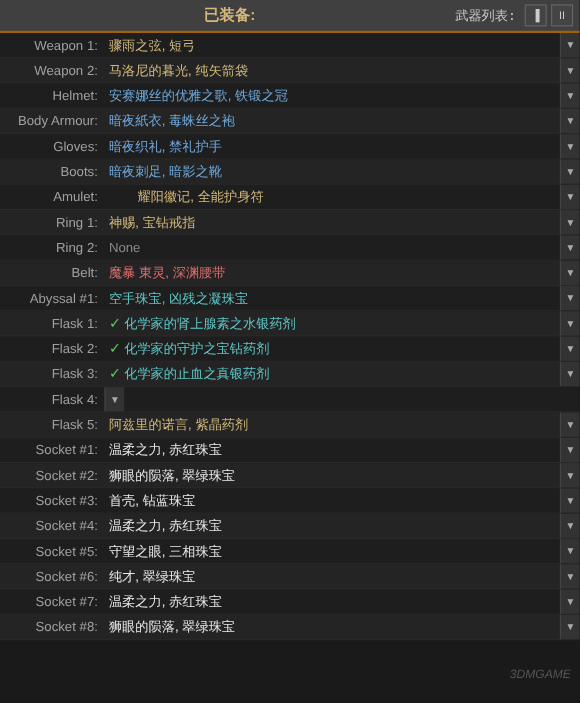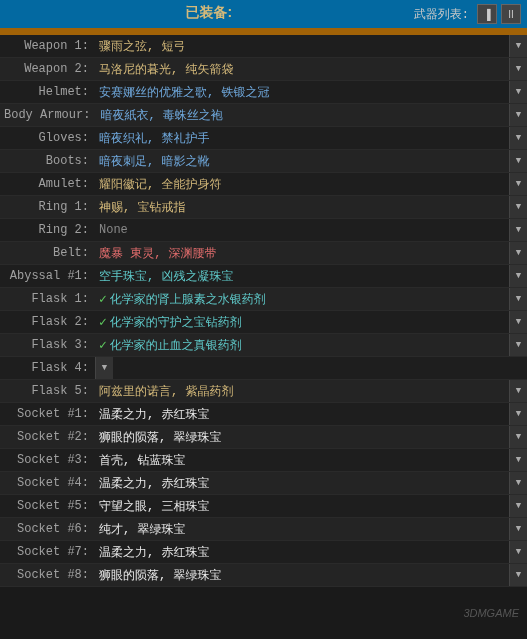--- a/index.html
+++ b/index.html
@@ -8,24 +8,25 @@
       min-height: 639px;
       background-color: #1a1a1a;
       font-family: 'SimHei', 'Microsoft YaHei', Arial, sans-serif;
       font-size: 13px;
       color: #c8c8c8;
       overflow-x: hidden;
     }
 
     .header-row {
       display: flex;
+      align-items: center;
       justify-content: space-between;
       padding: 4px 6px 4px 4px;
-      background: #0369a1;
-      border-bottom: 7px solid #a16207;
+      background: #404040;
+      border-bottom: 2px solid #a16207;
     }
 
     .header-center {
       text-align: center;
       flex: 1;
       color: #d4b97a;
       font-size: 14px;
       font-weight: bold;
     }
 
@@ -50,21 +51,20 @@
       display: inline-flex;
       align-items: center;
       justify-content: center;
       cursor: pointer;
       color: #ccc;
       font-size: 10px;
     }
 
     .equipment-list {
       width: 100%;
-      font-family: Liberation Mono, monospace;
     }
 
     .eq-row {
       display: flex;
       align-items: center;
       border-bottom: 1px solid #2a2a2a;
       min-height: 22px;
     }
 
     .eq-row:nth-child(odd) {
@@ -161,21 +161,21 @@
       <div class="eq-value" style="color: rgb(111, 168, 220);">暗夜织礼, 禁礼护手</div>
       <div class="eq-dropdown">▼</div>
     </div>
     <div class="eq-row">
       <div class="eq-label">Boots:</div>
       <div class="eq-value" style="color: rgb(111, 168, 220);">暗夜刺足, 暗影之靴</div>
       <div class="eq-dropdown">▼</div>
     </div>
     <div class="eq-row">
       <div class="eq-label">Amulet:</div>
-      <div class="eq-value" style="color: rgb(212, 185, 122);">耀阳徽记, 全能护身符</div>
+      <div class="eq-value" style="color: rgb(212, 185, 122); margin-left: 26px;">耀阳徽记, 全能护身符</div>
       <div class="eq-dropdown">▼</div>
     </div>
     <div class="eq-row">
       <div class="eq-label">Ring 1:</div>
       <div class="eq-value" style="color: rgb(212, 185, 122);">神赐, 宝钻戒指</div>
       <div class="eq-dropdown">▼</div>
     </div>
     <div class="eq-row">
       <div class="eq-label">Ring 2:</div>
       <div class="eq-value" style="color: rgb(136, 136, 136);">None</div>

